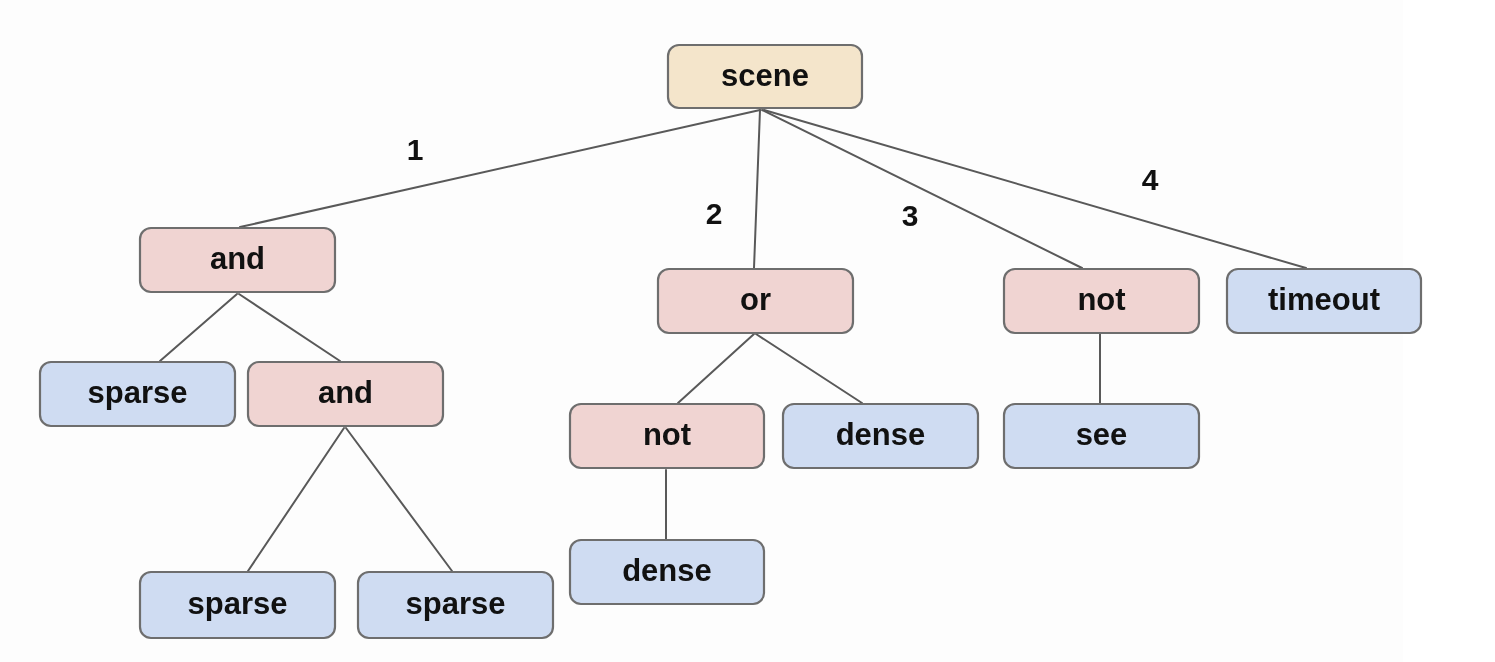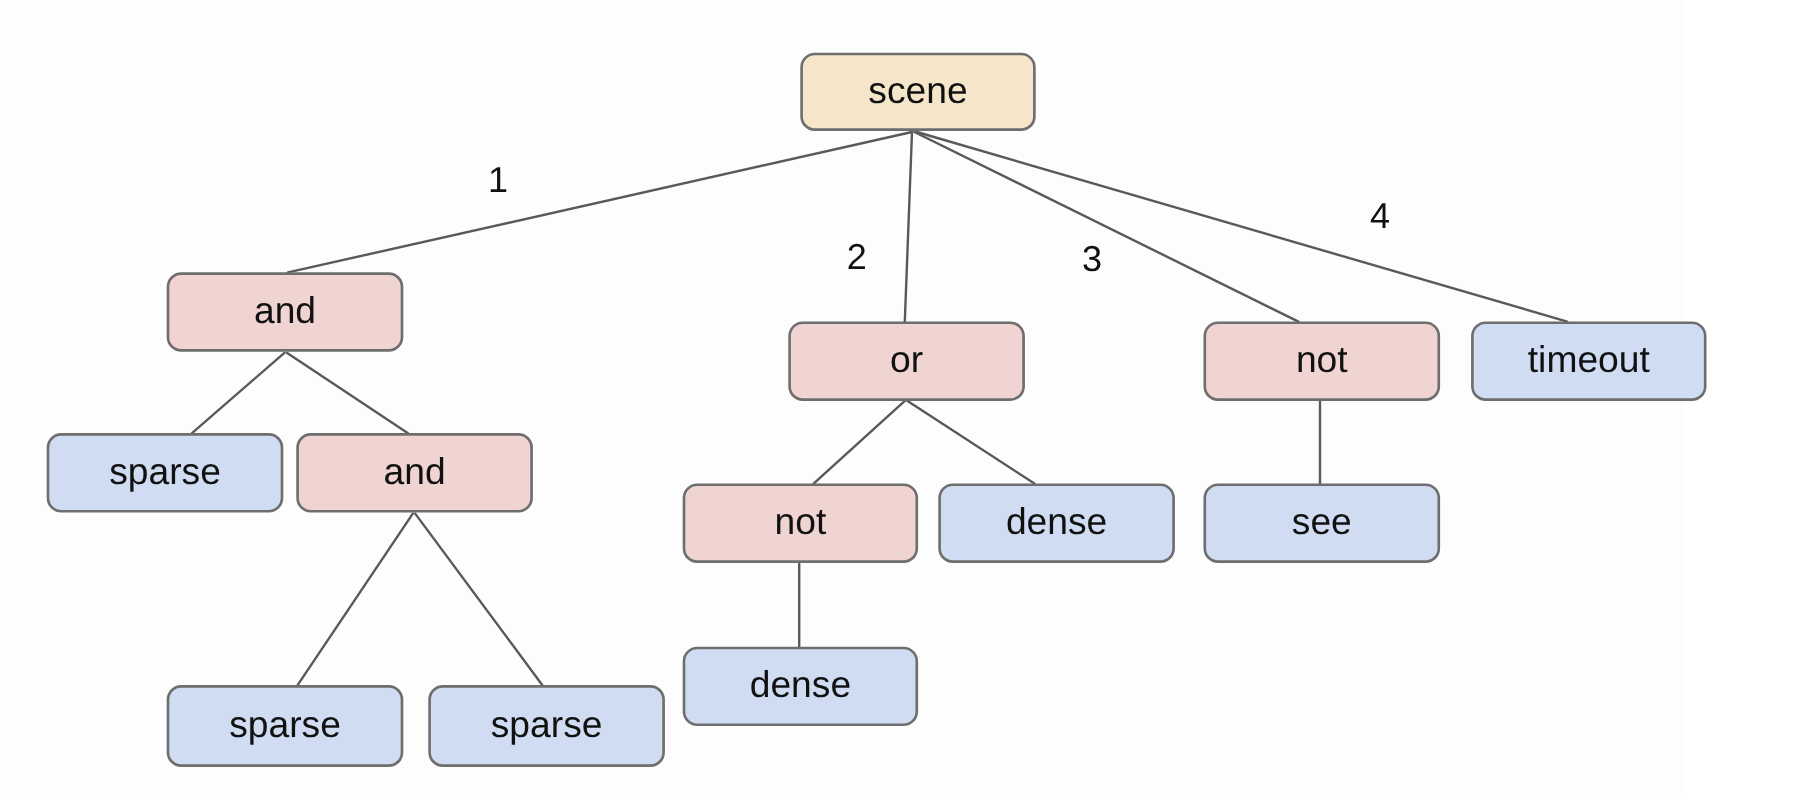--- a/index.html
+++ b/index.html
@@ -12,20 +12,21 @@
     width: 1495px;
     height: 662px;
     font-family: "Liberation Sans", sans-serif;
     overflow: hidden;
   }
   #diagram-root {
     position: relative;
     width: 1403px;
     height: 662px;
     background: #fdfdfd;
+    font-weight: bold;
   }
   svg#tree-canvas {
     display: block;
     width: 1495px;
     height: 662px;
   }
   .edge-line {
     stroke: #595959;
     stroke-width: 2;
     fill: none;

